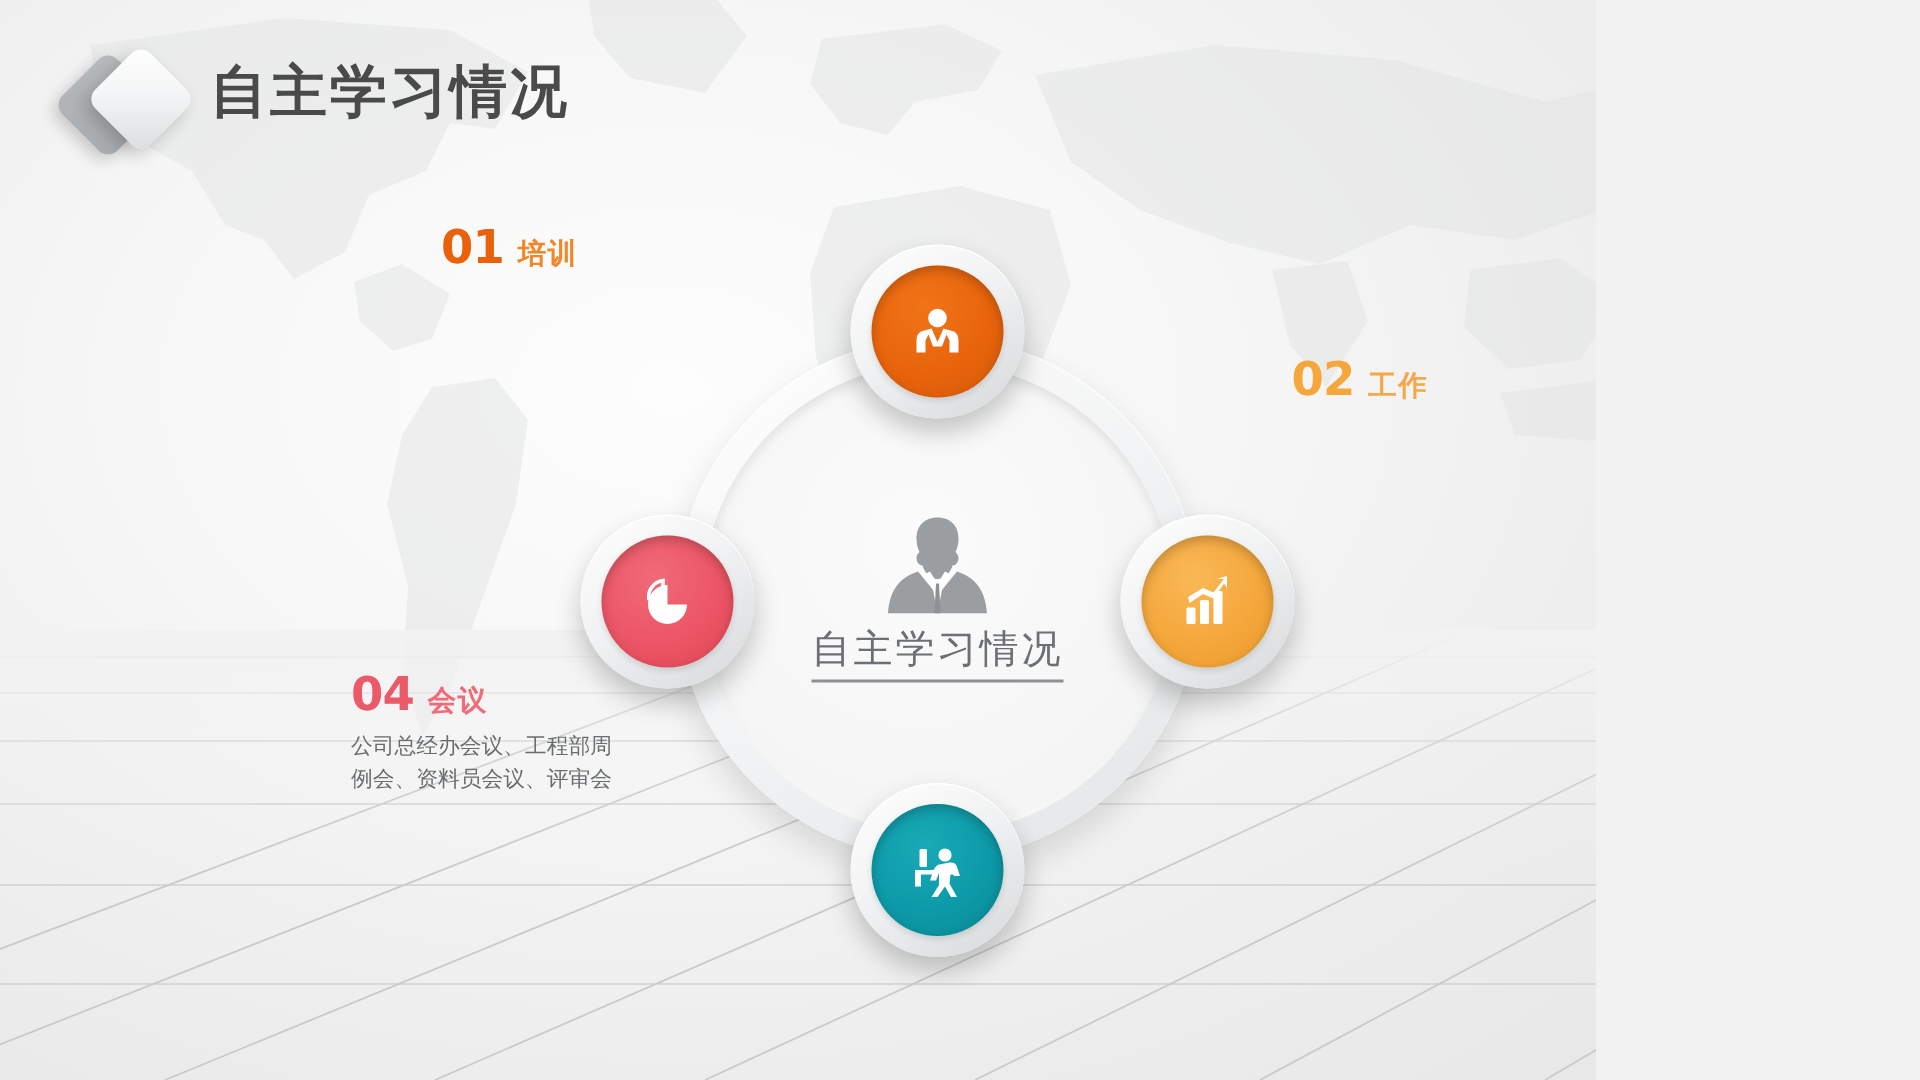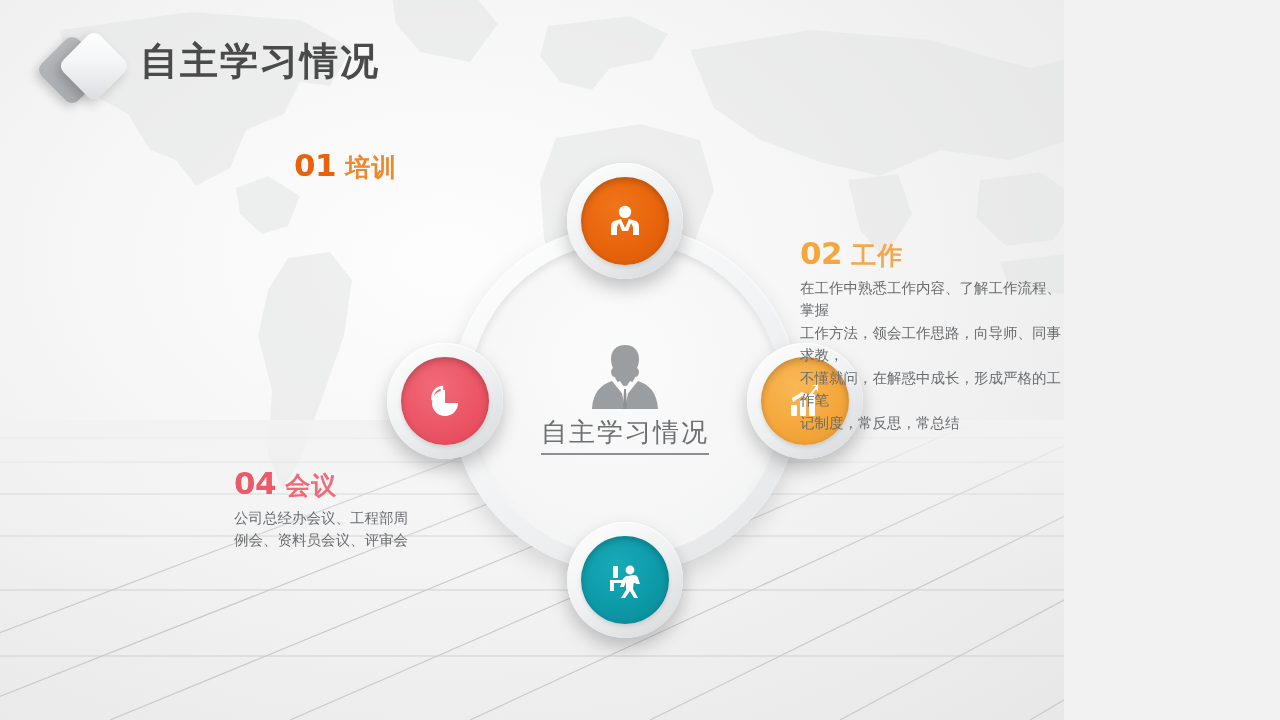--- a/index.html
+++ b/index.html
@@ -112,33 +112,33 @@
   .block { position:absolute; }
   .block .head {
     display:flex; align-items:baseline; gap:9px; line-height:1;
     margin-bottom:8px; white-space:nowrap;
   }
   .block .num {
     font-size:31px; font-weight:bold; letter-spacing:-.5px;
     font-family:"DejaVu Sans","Liberation Sans",sans-serif;
   }
   .block .word {
-    font-size:25px; font-weight:bold; letter-spacing:1px;
+    font-size:19px; font-weight:bold; letter-spacing:1px;
     font-family:"DejaVu Sans","Liberation Sans",sans-serif;
   }
   .block .desc {
     font-size:14.5px; color:#6a6d70; line-height:1.55;
     font-family:"DejaVu Sans","Liberation Sans",sans-serif;
     white-space:pre-line;
   }
 
   #block-01 { left:294px; top:150px; text-align:left; }
-  #block-02 { left:800px; top:238px; }
+  #block-02 { left:861px; top:238px;text-align:center; }
   #block-03 { left:745px; top:537px; }
-  #block-04 { left:234px; top:468px; }
+  #block-04 { left:234px; top:448px; }
 </style>
 </head>
 <body>
 
 <div id="slide">
 
   <div class="worldmap">
     <svg viewBox="0 0 1280 520" preserveAspectRatio="none" aria-hidden="true">
       <g fill="#e3e4e5">
 
@@ -264,24 +264,20 @@
       <span class="num" style="color:#E9620B">01</span>
       <span class="word" style="color:#F0872A">培训</span>
     </div>
   </div>
 
   <div class="block" id="block-02">
     <div class="head">
       <span class="num" style="color:#F5A73C">02</span>
       <span class="word" style="color:#F3A94B">工作</span>
     </div>
-    <div class="desc">在工作中熟悉工作内容、了解工作流程、掌握
-工作方法，领会工作思路，向导师、同事求教，
-不懂就问，在解惑中成长，形成严格的工作笔
-记制度，常反思，常总结</div>
   </div>
 
   <div class="block" id="block-03">
   </div>
 
   <div class="block" id="block-04">
     <div class="head">
       <span class="num" style="color:#EA5A68">04</span>
       <span class="word" style="color:#EE6B77">会议</span>
     </div>

